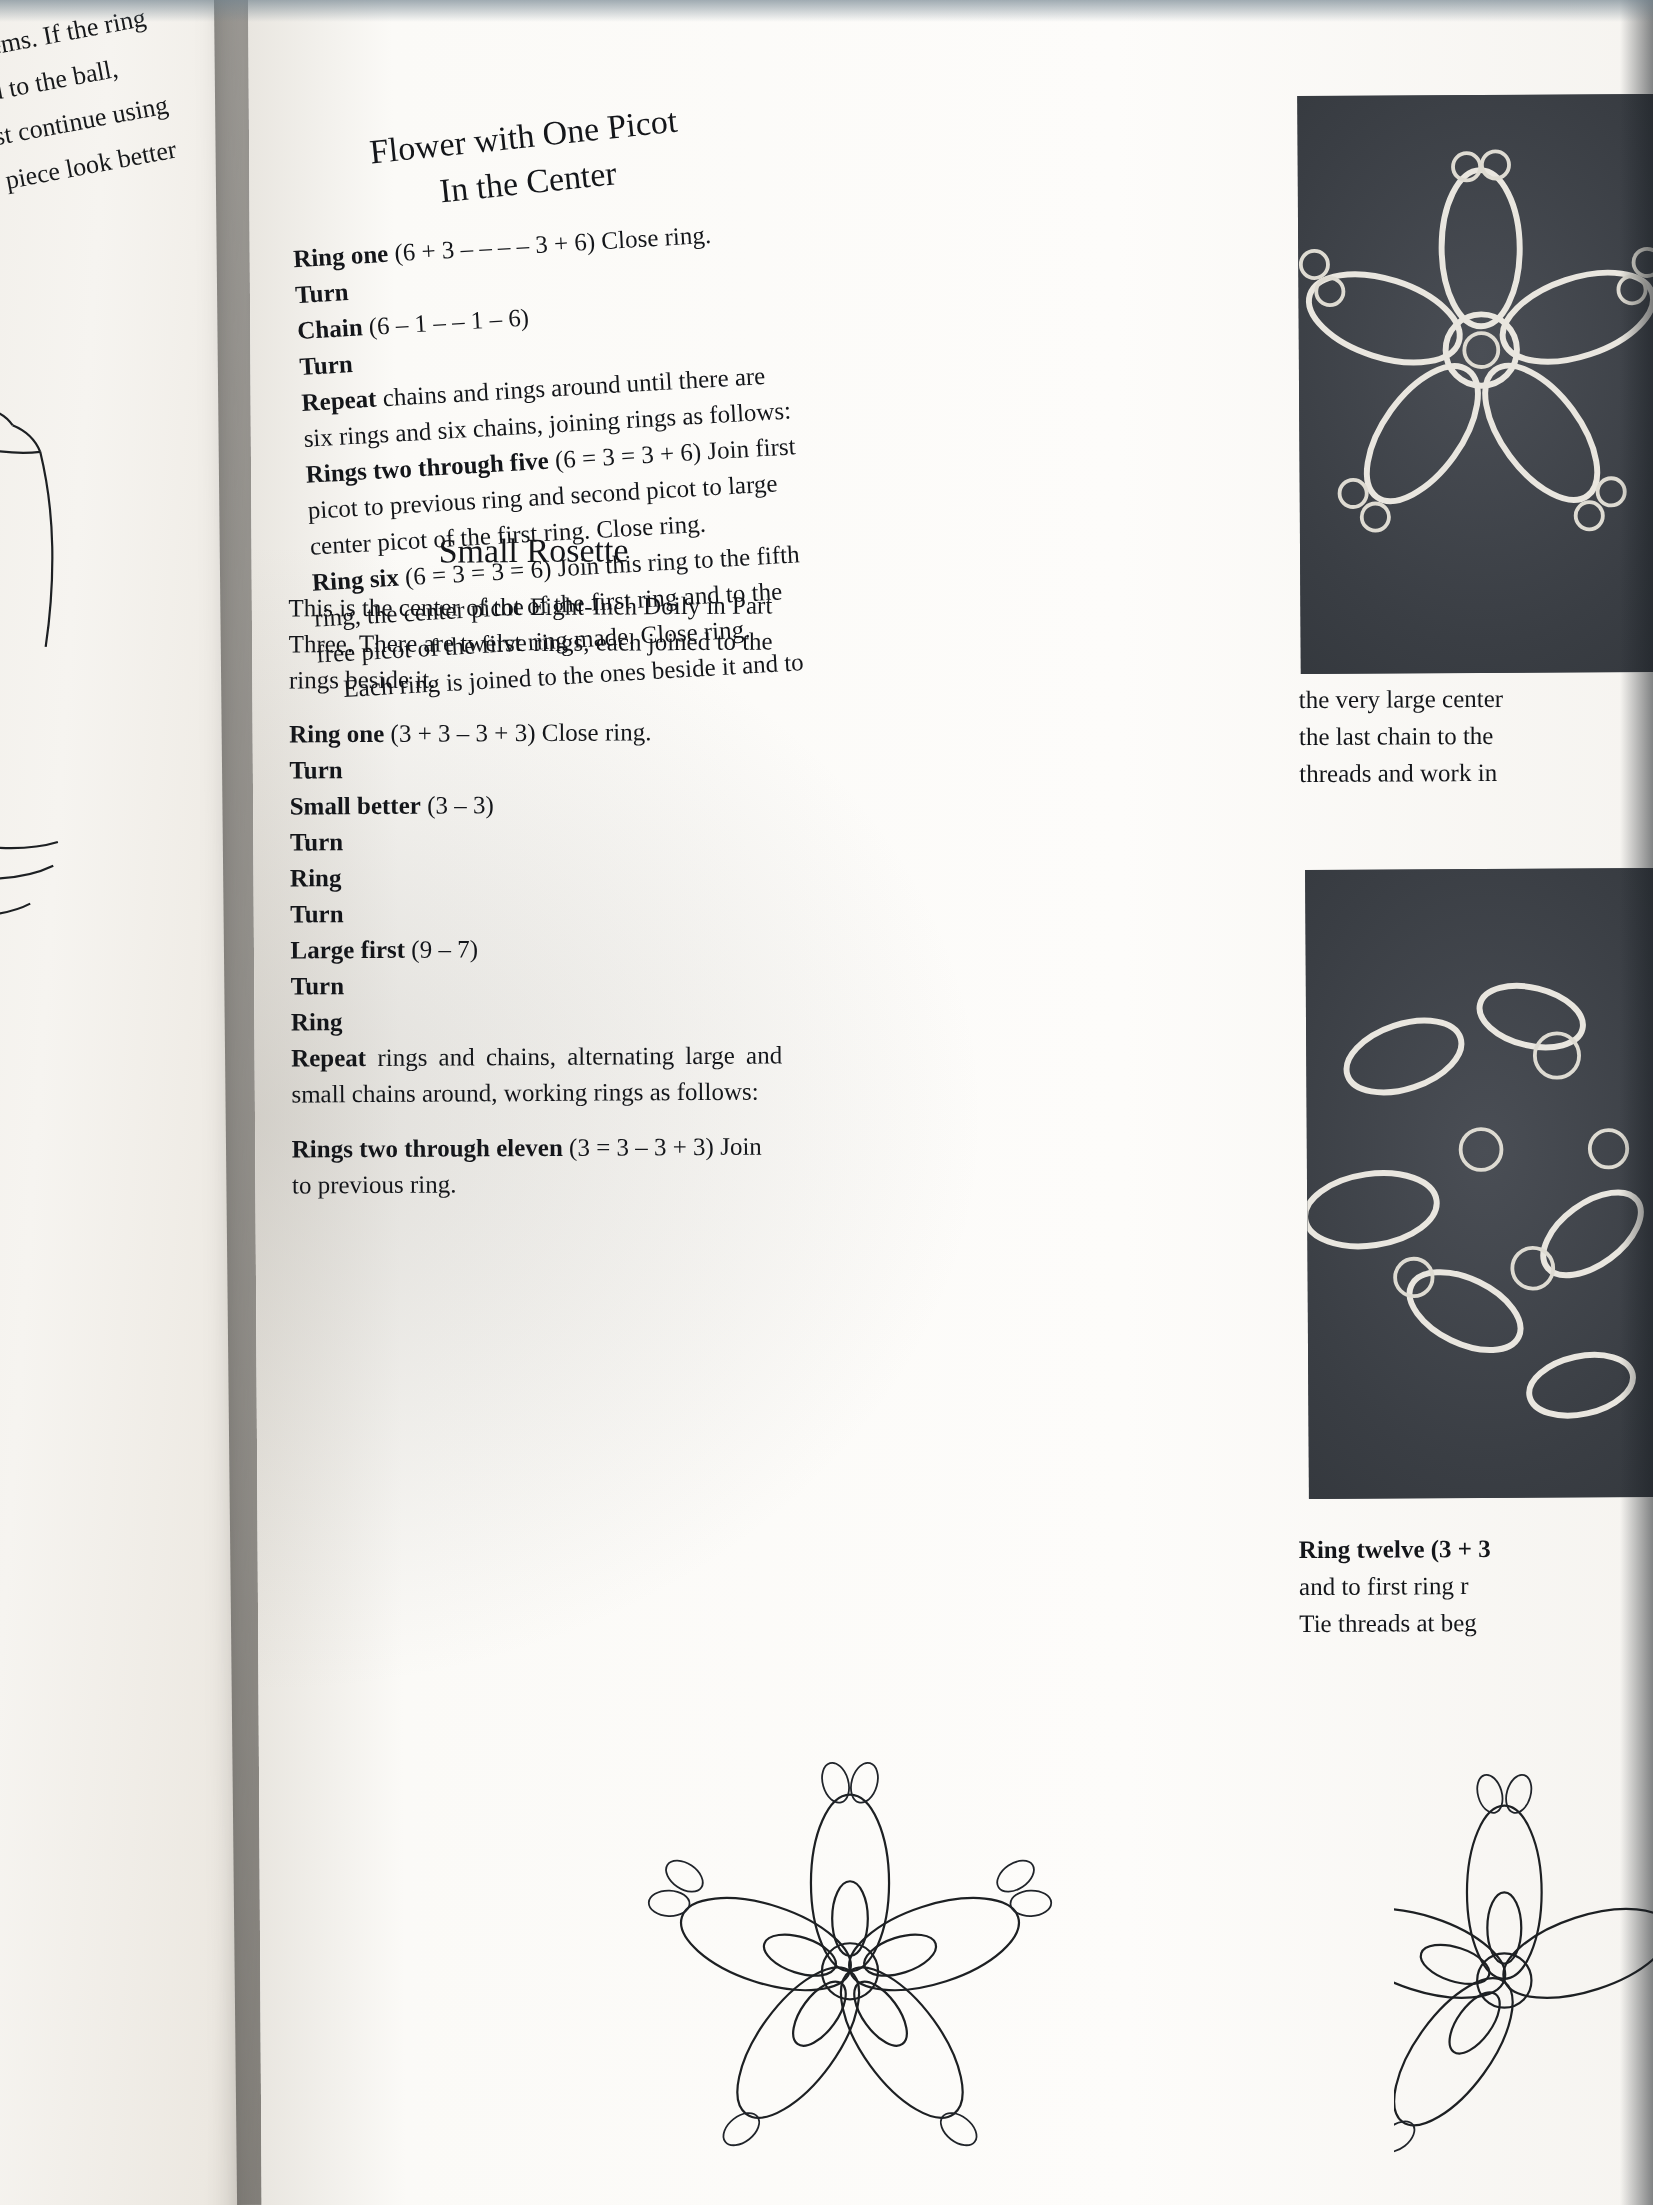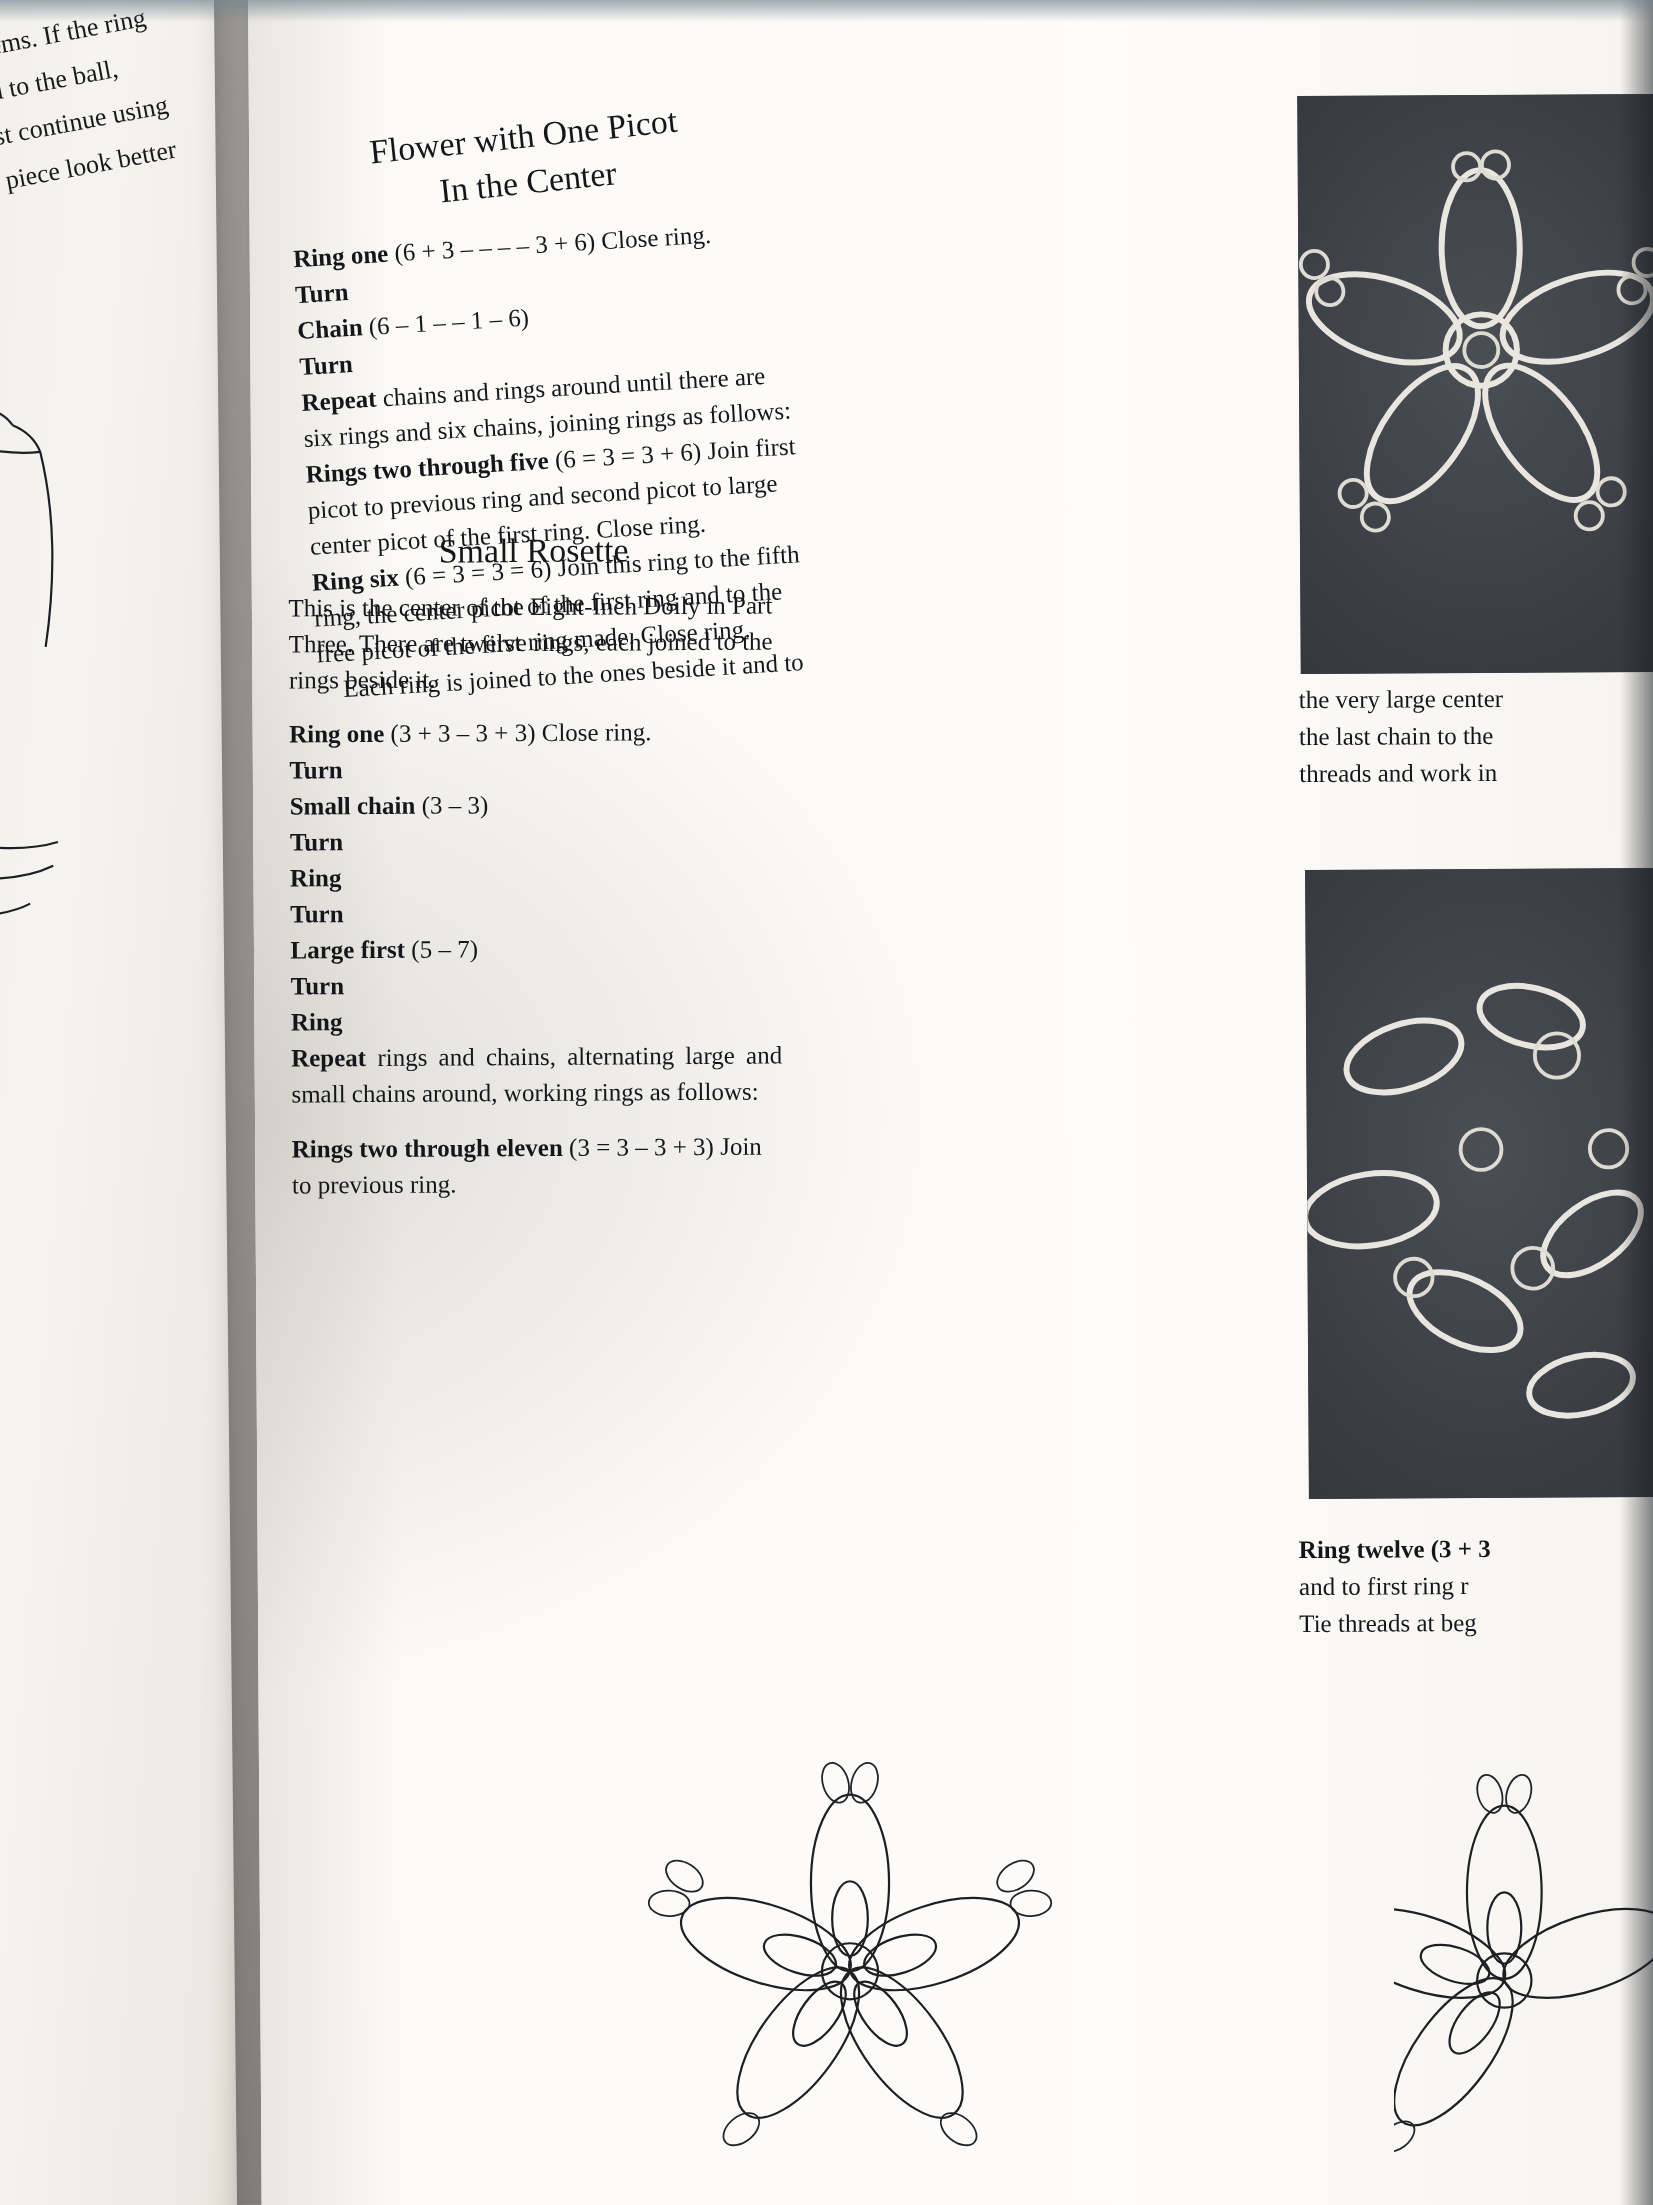--- a/index.html
+++ b/index.html
@@ -336,25 +336,25 @@
     <div class="blk-rosette">
       <h2 class="subtitle">Small Rosette</h2>
 
       <div class="gap"></div>
       <p class="body-text">This is the center of the Eight-Inch Doily in Part Three. There are twelve rings, each joined to the rings beside it.</p>
 
       <div class="gap"></div>
       <div class="body-text">
         <div><span class="b">Ring one</span><span> (3 + 3 – 3 + 3) Close ring.</span></div>
         <div><span class="b">Turn</span><span></span></div>
-        <div><span class="b">Small chain</span><span> (3 – 3)</span></div>
+        <div><span class="b">Small better</span><span> (3 – 3)</span></div>
         <div><span class="b">Turn</span><span></span></div>
         <div><span class="b">Ring</span><span></span></div>
         <div><span class="b">Turn</span><span></span></div>
-        <div><span class="b">Large first</span><span> (5 – 7)</span></div>
+        <div><span class="b">Large first</span><span> (9 – 7)</span></div>
         <div><span class="b">Turn</span><span></span></div>
         <div><span class="b">Ring</span><span></span></div>
       </div>
 
       <p class="body-text just"><span class="b">Repeat</span><span> rings and chains, alternating large and small chains around, working rings as follows:</span></p>
 
       <div class="gap"></div>
       <p class="body-text"><span class="b">Rings two through eleven</span><span> (3 = 3 – 3 + 3) Join to previous ring.</span></p>
     </div>
   </div>

